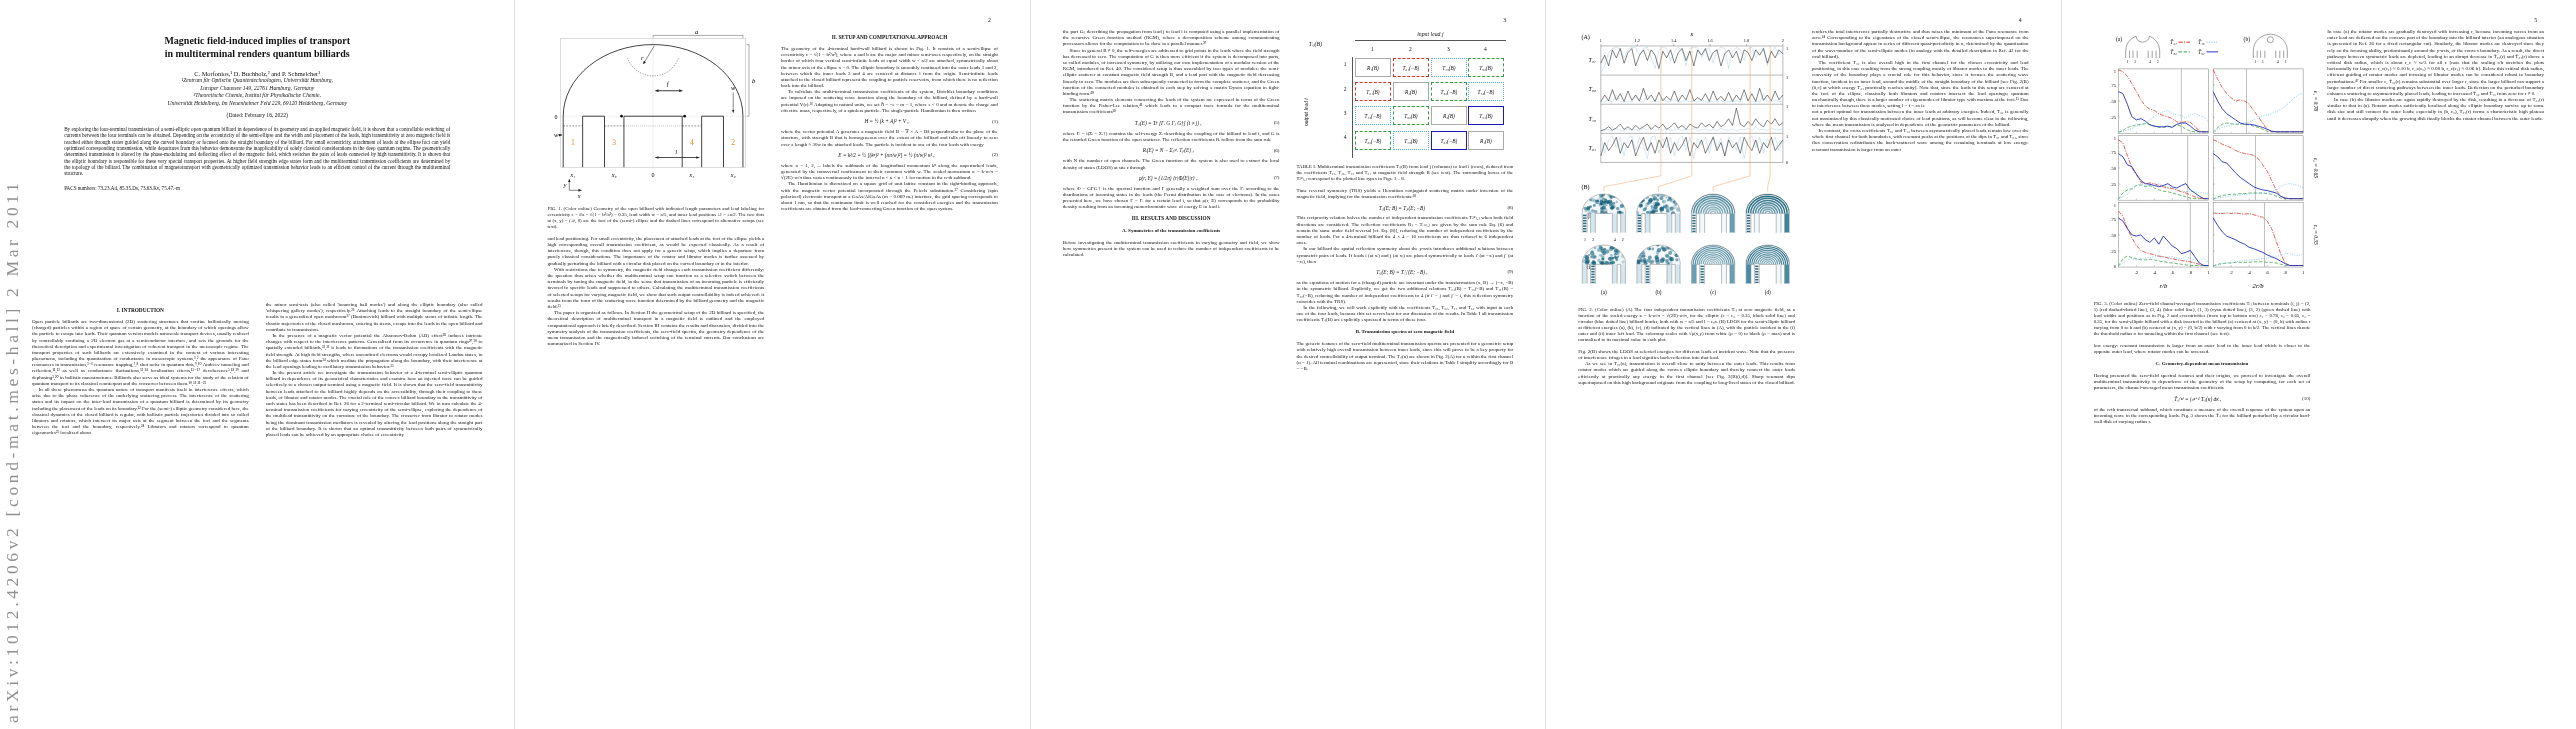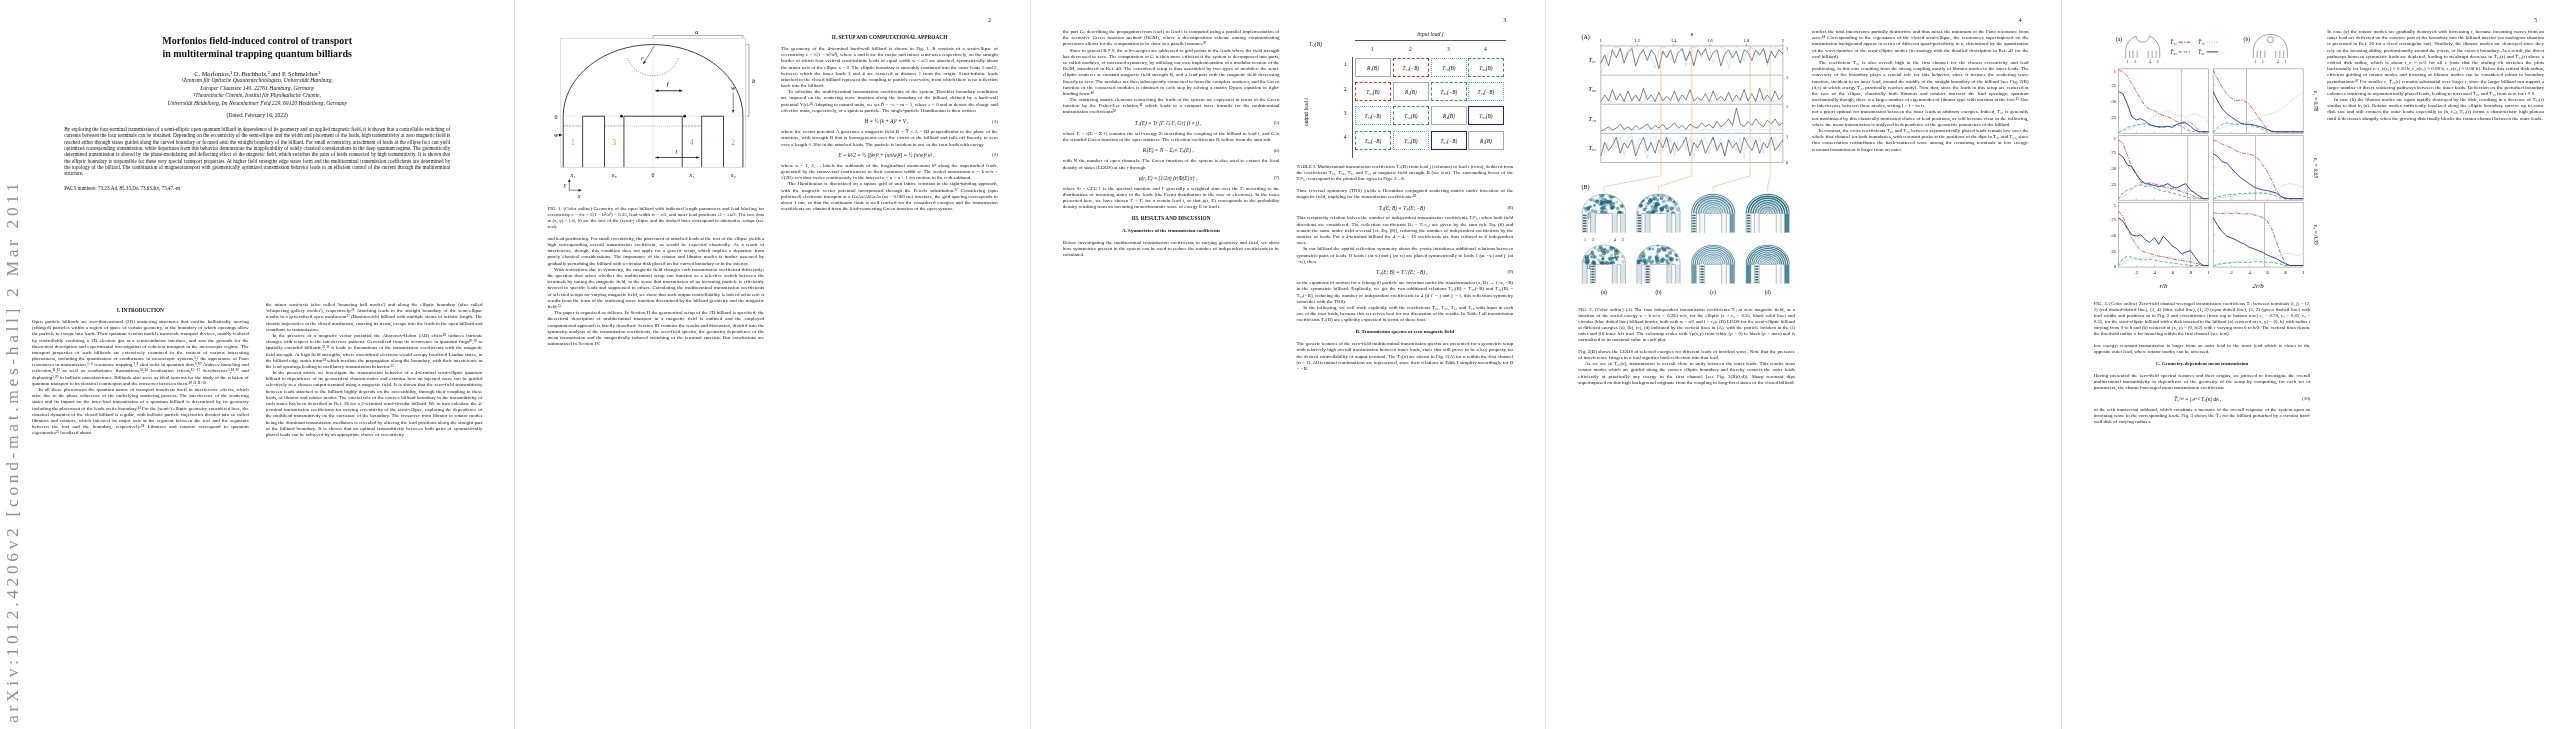--- a/index.html
+++ b/index.html
@@ -46,22 +46,22 @@
   .cell.blue{border:1.3px solid #1a1ab8;}
 </style>
 </head>
 <body>
 
 <div id="sheet">
 
   <div class="page">
     <div class="wm">arXiv:1012.4206v2  [cond-mat.mes-hall]  2 Mar 2011</div>
     <div class="headblock">
-      <div class="title">Morfonios field-induced control of transport</div>
-      <div class="title">in multiterminal trapping quantum billiards</div>
+      <div class="title">Magnetic field-induced implies of transport</div>
+      <div class="title">in multiterminal renders quantum billiards</div>
       <div class="authors">C. Morfonios,¹ D. Buchholz,² and P. Schmelcher¹</div>
       <div class="affil">¹Zentrum für Optische Quantentechnologien, Universität Hamburg,</div>
       <div class="affil">Luruper Chaussee 149, 22761 Hamburg, Germany</div>
       <div class="affil">²Theoretische Chemie, Institut für Physikalische Chemie,</div>
       <div class="affil">Universität Heidelberg, Im Neuenheimer Feld 229, 69120 Heidelberg, Germany</div>
       <div class="dated">(Dated: February 16, 2022)</div>
       <div class="abstract">By exploring the four-terminal transmission of a semi-elliptic open quantum billiard in dependence of its geometry and an applied magnetic field, it is shown that a controllable switching of currents between the four terminals can be obtained. Depending on the eccentricity of the semi-ellipse and the width and placement of the leads, high transmittivity at zero magnetic field is reached either through states guided along the curved boundary or focused onto the straight boundary of the billiard. For small eccentricity, attachment of leads at the ellipse foci can yield optimized corresponding transmission, while departures from this behavior demonstrate the inapplicability of solely classical considerations in the deep quantum regime. The geometrically determined transmission is altered by the phase-modulating and deflecting effect of the magnetic field, which switches the pairs of leads connected by high transmittivity. It is shown that the elliptic boundary is responsible for these very special transport properties. At higher field strengths edge states form and the multiterminal transmission coefficients are determined by the topology of the billiard. The combination of magnetotransport with geometrically optimized transmission behavior leads to an efficient control of the current through the multiterminal structure.</div>
       <div class="pacs">PACS numbers: 73.23.Ad, 85.35.Ds, 73.63.Kv, 75.47.-m</div>
     </div>
     <div class="cols p1cols">

